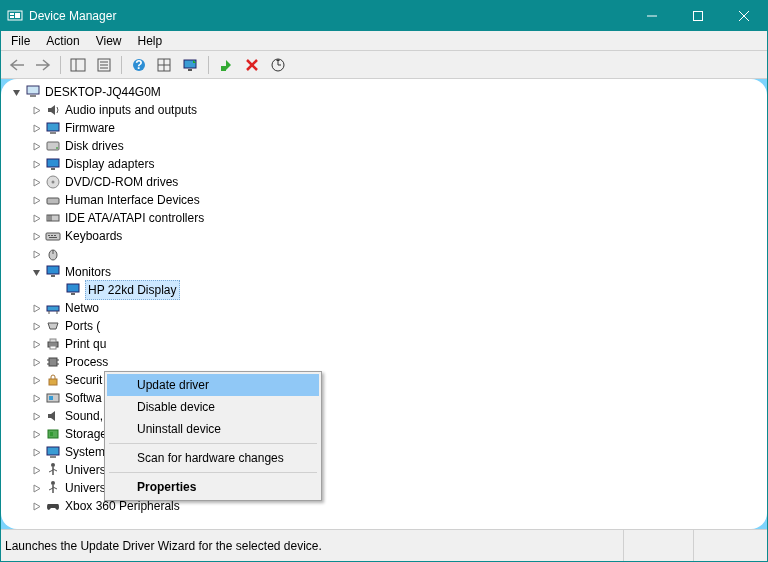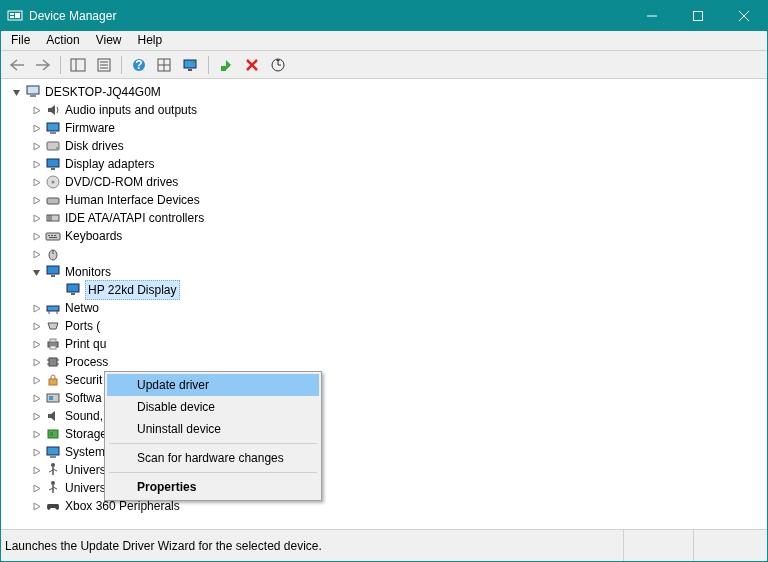--- a/index.html
+++ b/index.html
@@ -4,28 +4,28 @@
 <style>
 * { box-sizing: border-box; font-family: "Segoe UI", Tahoma, sans-serif; font-size: 12px; }
 body { margin: 0; padding: 0; background: #f0f0f0; }
 .window { width: 768px; height: 562px; background: #7dd3fc; position: relative; display: flex; flex-direction: column; border: 1px solid #0b8a8f; }
 .titlebar { height: 30px; background: #0b8a8f; display: flex; align-items: center; color: #fff; padding: 0 0 0 6px; }
 .titlebar .app-icon { width: 16px; height: 16px; margin-right: 6px; display: flex; align-items: center; justify-content: center; }
 .titlebar .title { flex: 1; font-size: 12px; }
 .titlebar .win-controls { display: flex; height: 100%; }
 .titlebar .win-controls div { width: 46px; display: flex; align-items: center; justify-content: center; font-size: 13px; cursor: default; }
 
-.menubar { display: flex; height: 20px; background: #f0f0f0; border-bottom: 1px solid #d0d0d0; padding: 0 2px; }
+.menubar { display: flex; align-items: center; height: 20px; background: #f0f0f0; border-bottom: 1px solid #d0d0d0; padding: 0 2px; }
 .menubar span { padding: 2px 8px; cursor: default; }
 
 .toolbar { display: flex; align-items: center; height: 28px; background: #f0f0f0; border-bottom: 1px solid #d0d0d0; padding: 0 4px; gap: 2px; }
 .toolbar .sep { width: 1px; height: 18px; background: #c0c0c0; margin: 0 3px; }
 .toolbar .btn { width: 24px; height: 22px; display: flex; align-items: center; justify-content: center; border: 1px solid transparent; }
 
-.content { flex: 1; background: #fff; overflow: auto; padding: 4px 2px; position: relative; }
+.content { flex: 1; background: #fff; overflow: auto; padding: 4px 2px; position: relative; border-radius: 16px; }
 .tree-node { display: flex; align-items: center; height: 18px; line-height: 18px; padding-left: 4px; user-select: none; }
 .tree-node .chev { width: 14px; height: 14px; display: flex; align-items: center; justify-content: center; margin-right: 2px; }
 .tree-node .icon { width: 16px; height: 16px; margin-right: 4px; display: flex; align-items: center; justify-content: center; }
 .tree-node .label { white-space: nowrap; }
 .tree-node.selected .label { background: #cde8ff; border: 1px dotted #7aaad6; padding: 0 2px; }
 .indent-1 { padding-left: 6px; }
 .indent-2 { padding-left: 26px; }
 .indent-3 { padding-left: 46px; }
 .chev svg { width: 9px; height: 9px; }
 

